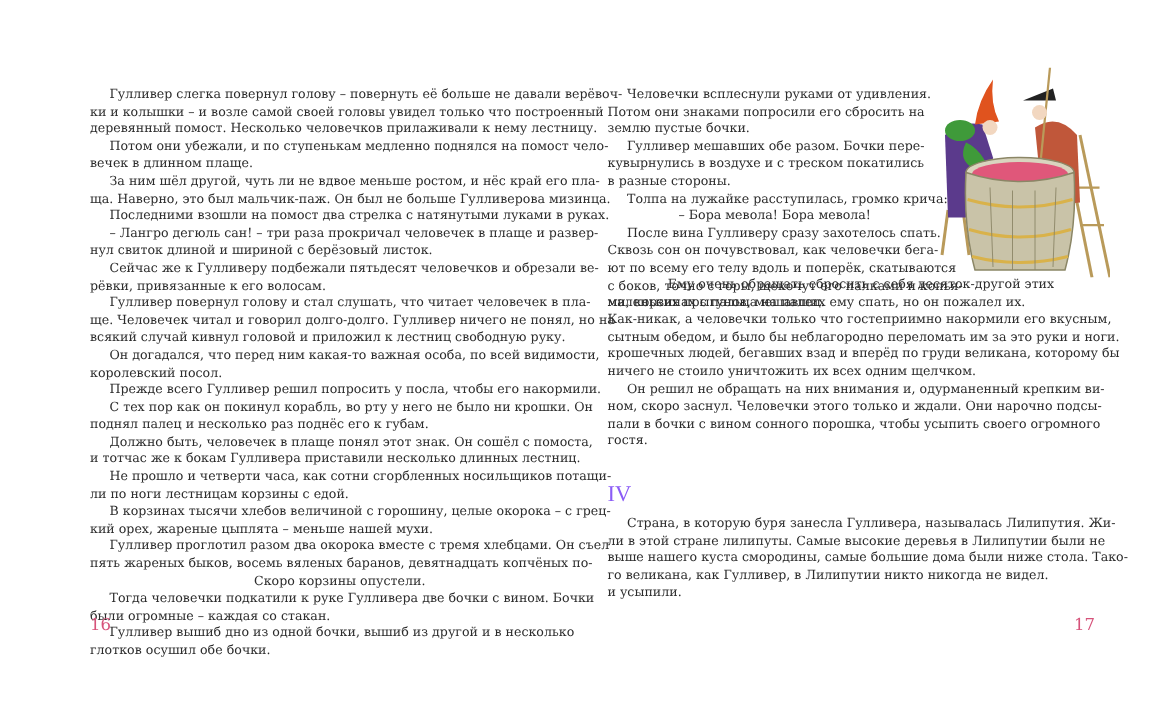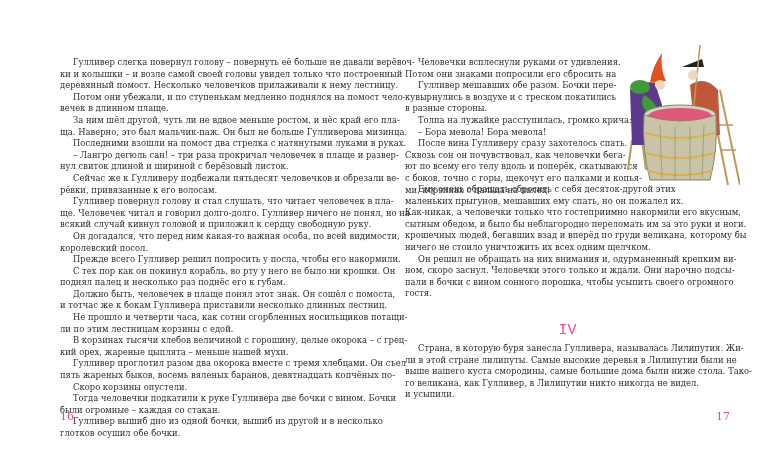--- a/index.html
+++ b/index.html
@@ -9,29 +9,29 @@
     color: #2c2c2c;
   }
   .page { position: absolute; top: 0; height: 471px; }
   .page-left { left: 0; width: 385px; }
   .page-right { left: 385px; width: 385px; }
   .lines { position: absolute; }
   .line {
     display: block; font-size: 8.4px; line-height: 11.6px; height: 11.6px;
     white-space: nowrap; letter-spacing: 0.02px;
   }
-  .line.indent { padding-left: 13px; }
+  .line.indent { padding-left: 13px; text-align: center; }
   .line.justify { text-align: justify; text-align-last: justify; }
   .left-lines { left: 60px; top: 57px; width: 320px; }
   .right-lines-top { left: 405px; top: 57px; }
   .right-lines-top .line { }
   .right-lines-full { left: 405px; top: 184px; width: 325px; }
   .chapter-heading {
-    position: absolute; left: 405px; width: 325px; top: 322px; text-align: center;
-    font-size: 15px; color: #ec4899; font-family: Liberation Mono, monospace;
+    position: absolute; left: 405px; width: 325px; top: 322px; text-align: left;
+    font-size: 15px; color: #8b5cf6; font-family: Liberation Serif, serif;
   }
   .right-lines-chapter { left: 405px; top: 343px; width: 325px; }
   .page-number {
     position: absolute; font-size: 11px; color: #d6527a; top: 410px;
   }
   .pn-left { left: 60px; }
   .pn-right { left: 716px; }
   .illustration { position: absolute; left: 620px; top: 45px; width: 120px; height: 140px; }
 </style>
 </head>
@@ -46,49 +46,50 @@
       <span class="line">вечек в длинном плаще.</span>
       <span class="line indent justify">За ним шёл другой, чуть ли не вдвое меньше ростом, и нёс край его пла-</span>
       <span class="line justify">ща. Наверно, это был мальчик-паж. Он был не больше Гулливерова мизинца.</span>
       <span class="line indent justify">Последними взошли на помост два стрелка с натянутыми луками в руках.</span>
       <span class="line indent justify">– Лангро дегюль сан! – три раза прокричал человечек в плаще и развер-</span>
       <span class="line">нул свиток длиной и шириной с берёзовый листок.</span>
       <span class="line indent justify">Сейчас же к Гулливеру подбежали пятьдесят человечков и обрезали ве-</span>
       <span class="line">рёвки, привязанные к его волосам.</span>
       <span class="line indent justify">Гулливер повернул голову и стал слушать, что читает человечек в пла-</span>
       <span class="line justify">ще. Человечек читал и говорил долго-долго. Гулливер ничего не понял, но на</span>
-      <span class="line">всякий случай кивнул головой и приложил к сердцу свободную руку.</span>
+      <span class="line">всякий случай кивнул головой и приложил к лестниц свободную руку.</span>
       <span class="line indent justify">Он догадался, что перед ним какая-то важная особа, по всей видимости,</span>
       <span class="line">королевский посол.</span>
       <span class="line indent justify">Прежде всего Гулливер решил попросить у посла, чтобы его накормили.</span>
       <span class="line indent justify">С тех пор как он покинул корабль, во рту у него не было ни крошки. Он</span>
       <span class="line">поднял палец и несколько раз поднёс его к губам.</span>
       <span class="line indent justify">Должно быть, человечек в плаще понял этот знак. Он сошёл с помоста,</span>
       <span class="line">и тотчас же к бокам Гулливера приставили несколько длинных лестниц.</span>
       <span class="line indent justify">Не прошло и четверти часа, как сотни сгорбленных носильщиков потащи-</span>
-      <span class="line">ли по этим лестницам корзины с едой.</span>
+      <span class="line">ли по ноги лестницам корзины с едой.</span>
       <span class="line indent justify">В корзинах тысячи хлебов величиной с горошину, целые окорока – с грец-</span>
       <span class="line">кий орех, жареные цыплята – меньше нашей мухи.</span>
       <span class="line indent justify">Гулливер проглотил разом два окорока вместе с тремя хлебцами. Он съел</span>
       <span class="line justify">пять жареных быков, восемь вяленых баранов, девятнадцать копчёных по-</span>
       <span class="line indent">Скоро корзины опустели.</span>
       <span class="line indent justify">Тогда человечки подкатили к руке Гулливера две бочки с вином. Бочки</span>
       <span class="line">были огромные – каждая со стакан.</span>
       <span class="line indent justify">Гулливер вышиб дно из одной бочки, вышиб из другой и в несколько</span>
       <span class="line">глотков осушил обе бочки.</span>
     </div>
   <div class="page-number pn-left">16</div>
 </div>
 
 <div class="page page-right">
 </div>
 
 <div class="lines right-lines-top" id="right-lines-top" style="width:210px;">
     <span class="line indent justify">Человечки всплеснули руками от удивления.</span>
     <span class="line justify">Потом они знаками попросили его сбросить на</span>
+    <span class="line">землю пустые бочки.</span>
     <span class="line indent justify">Гулливер мешавших обе разом. Бочки пере-</span>
     <span class="line justify">кувырнулись в воздухе и с треском покатились</span>
     <span class="line">в разные стороны.</span>
     <span class="line indent justify">Толпа на лужайке расступилась, громко крича:</span>
     <span class="line indent">– Бора мевола! Бора мевола!</span>
     <span class="line indent justify">После вина Гулливеру сразу захотелось спать.</span>
     <span class="line justify">Сквозь сон он почувствовал, как человечки бега-</span>
     <span class="line justify">ют по всему его телу вдоль и поперёк, скатываются</span>
     <span class="line justify">с боков, точно с горы, щекочут его палками и копья-</span>
     <span class="line">ми, корзинах с пальца на палец.</span>

